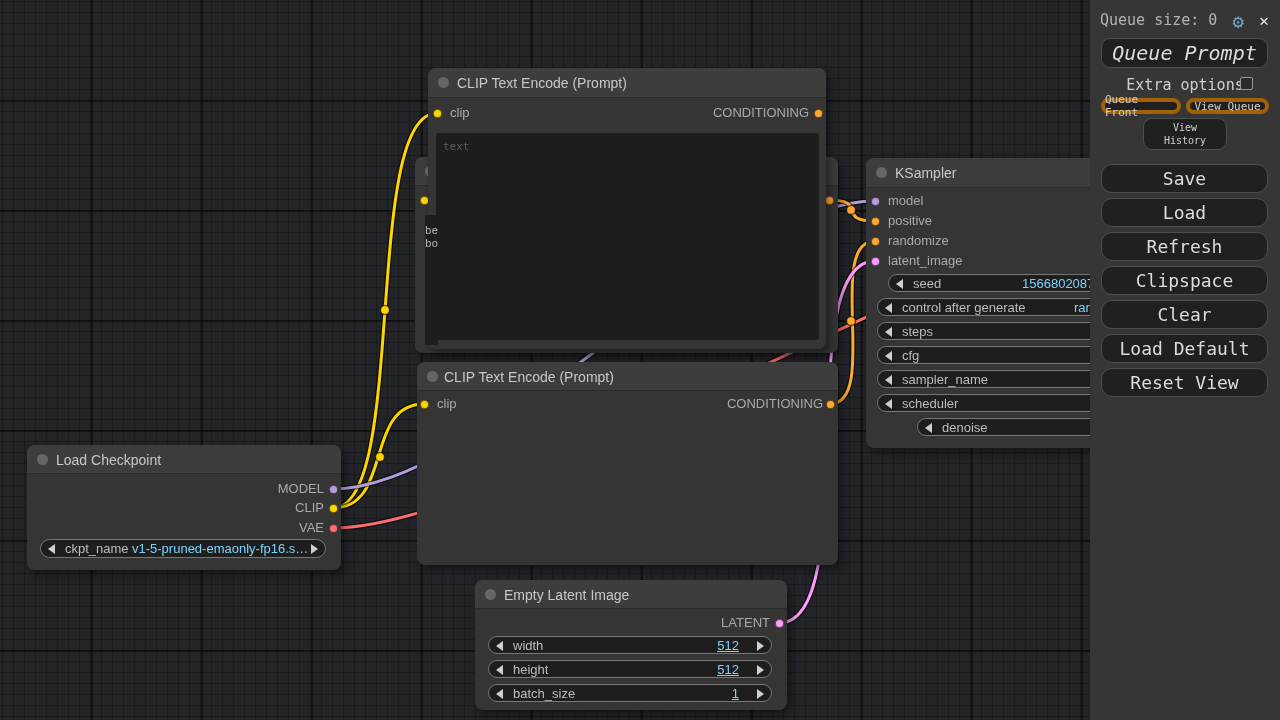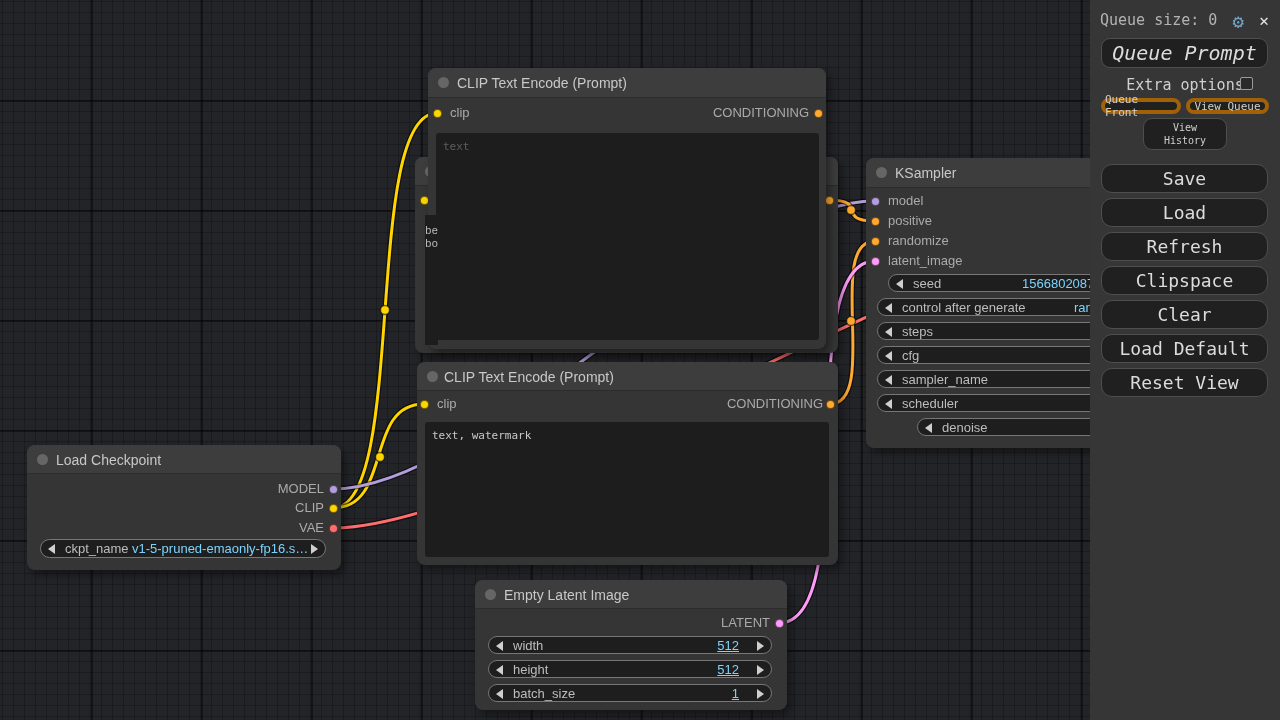--- a/index.html
+++ b/index.html
@@ -168,21 +168,20 @@
   </div>
 
   <div class="node" style="left:417px; top:362px; width:421px; height:203px;">
     <div class="node-header"></div>
     <div class="title-dot"></div>
     <div class="node-title" style="left:27px;">CLIP Text Encode (Prompt)</div>
     <div class="port" style="left: 2.5px; top: 37.5px; background: rgb(255, 213, 0);"></div>
     <div class="slot-label" style="left:20px; top:34px;">clip</div>
     <div class="port" style="left: 408.5px; top: 37.5px; background: rgb(255, 169, 49);"></div>
     <div class="slot-label out" style="right:15px; top:34px;">CONDITIONING</div>
-    <div class="textarea" style="left:8px; top:60px; width:404px; height:135px;">text, watermark</div>
   </div>
 
   <div class="node" style="left:866px; top:158px; width:254px; height:290px;">
     <div class="node-header" style="height:30px;"></div>
     <div class="title-dot"></div>
     <div class="node-title">KSampler</div>
 
     <div class="port" style="left: 4.5px; top: 38.5px; background: rgb(179, 157, 219);"></div>
     <div class="slot-label" style="left:22px; top:35px;">model</div>
     <div class="port" style="left: 4.5px; top: 58.5px; background: rgb(255, 169, 49);"></div>

